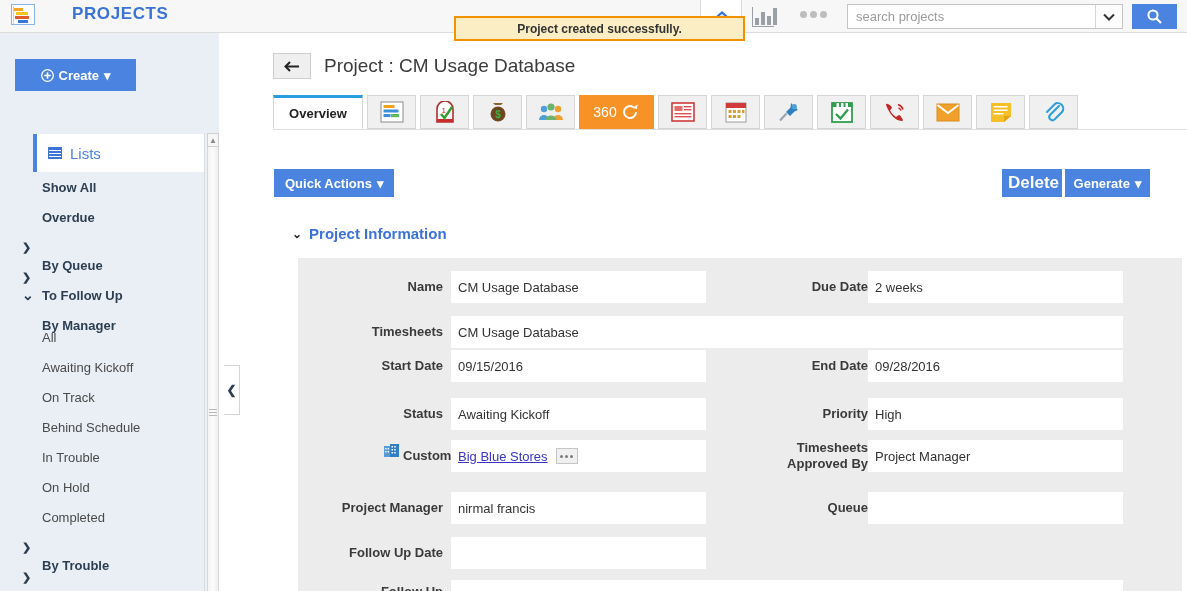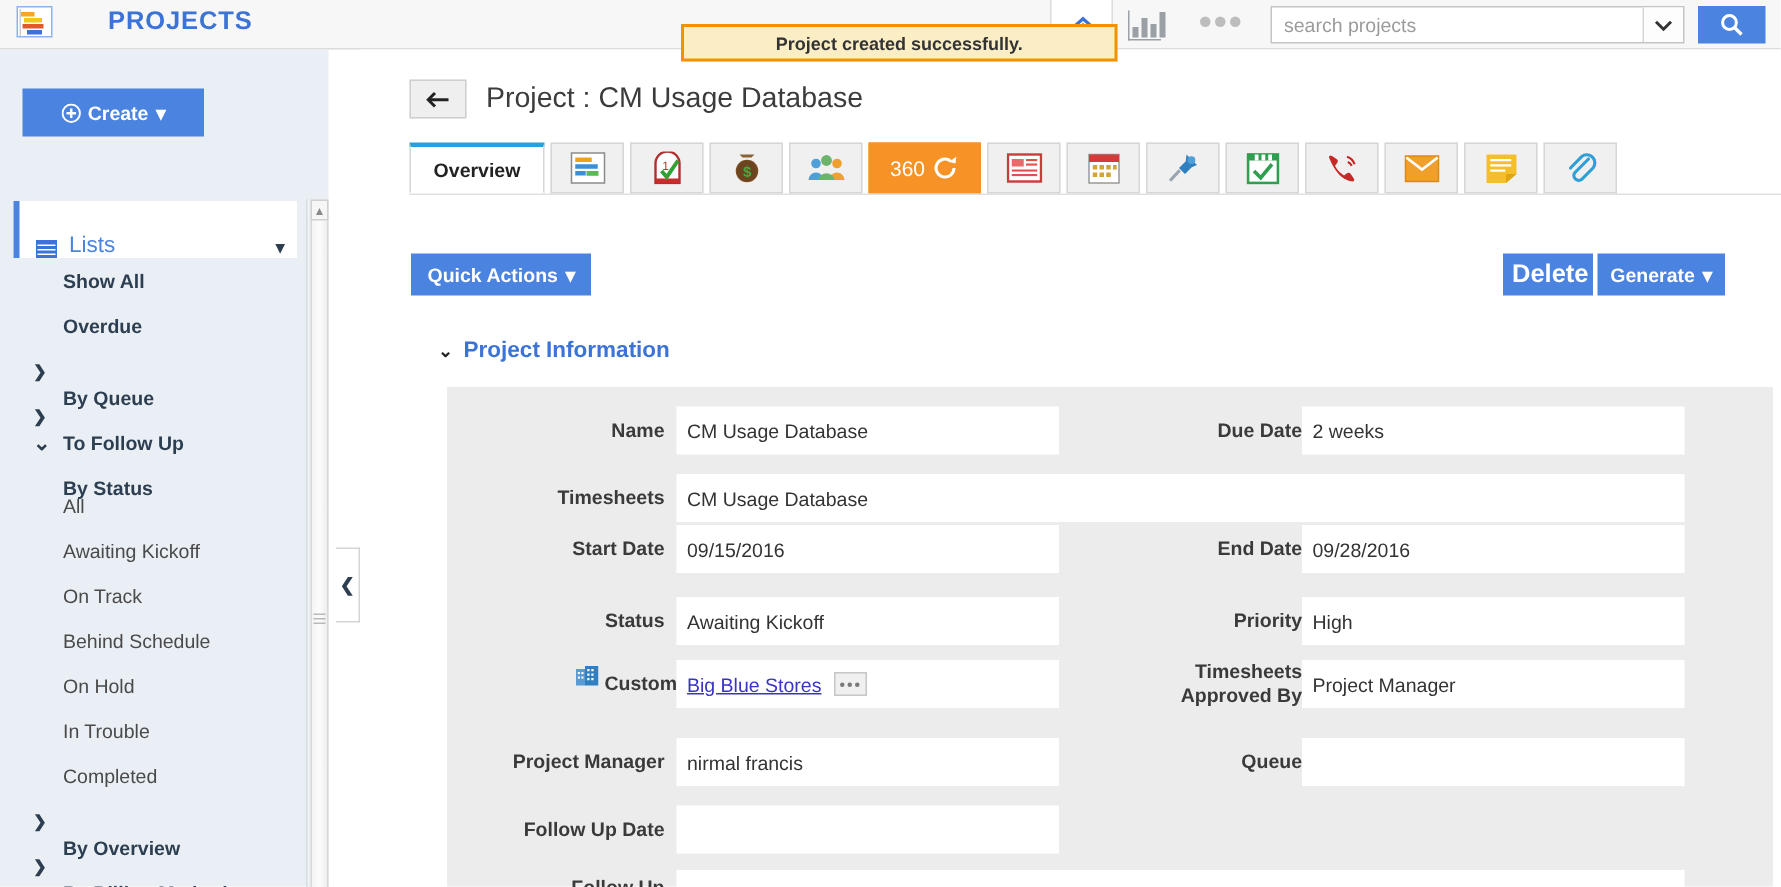--- a/index.html
+++ b/index.html
@@ -116,25 +116,25 @@
     background: #4a83e0;
     color: #fff;
     border: none;
     font-family: "Liberation Sans", sans-serif;
     font-size: 13px; font-weight: bold;
     display: flex; align-items: center; justify-content: center;
     gap: 5px;
     cursor: pointer;
   }
   #lists-header {
-    position: absolute; left: 9px; top: 101px;
+    position: absolute; left: 33px; top: 101px;
     width: 189px; height: 38px;
     background: #ffffff;
     border-left: 4px solid #4a83e0;
-    display: flex; align-items: flex-end;
+    display: flex; align-items: center;
     padding-left: 11px;
     cursor: pointer;
   }
   #lists-header .grid-ico {
     width: 14px; height: 12px;
     background: #3b73d6;
     margin-right: 8px;
     position: relative;
   }
   #lists-header .grid-ico::after {
@@ -432,46 +432,46 @@
       <div class="nav-item nav-l1">
         <span class="arrow">❯</span>
         <span class="txt">By Queue</span>
       </div>
       <div class="nav-item nav-l1">
         <span class="arrow">❯</span>
         <span class="txt">To Follow Up</span>
       </div>
       <div class="nav-item nav-l1">
         <span class="arrow" style="font-size: 14px; top: -5px; position: absolute;">⌄</span>
-        <span class="txt">By Status</span>
+        <span class="txt">By Manager</span>
       </div>
       <div class="nav-item nav-l2">
         <span class="txt">All</span>
       </div>
       <div class="nav-item nav-l2">
         <span class="txt">Awaiting Kickoff</span>
       </div>
       <div class="nav-item nav-l2">
         <span class="txt">On Track</span>
       </div>
       <div class="nav-item nav-l2">
         <span class="txt">Behind Schedule</span>
       </div>
       <div class="nav-item nav-l2">
+        <span class="txt">In Trouble</span>
+      </div>
+      <div class="nav-item nav-l2">
         <span class="txt">On Hold</span>
-      </div>
-      <div class="nav-item nav-l2">
-        <span class="txt">In Trouble</span>
       </div>
       <div class="nav-item nav-l2">
         <span class="txt">Completed</span>
       </div>
       <div class="nav-item nav-l1">
         <span class="arrow">❯</span>
-        <span class="txt">By Overview</span>
+        <span class="txt">By Trouble</span>
       </div>
       <div class="nav-item nav-l1">
         <span class="arrow">❯</span>
         <span class="txt">By Billing Method</span>
       </div>
     </div>
 
   <div id="sb-scroll">
     <div class="track"></div>
     <div class="up-arrow">▲</div>

